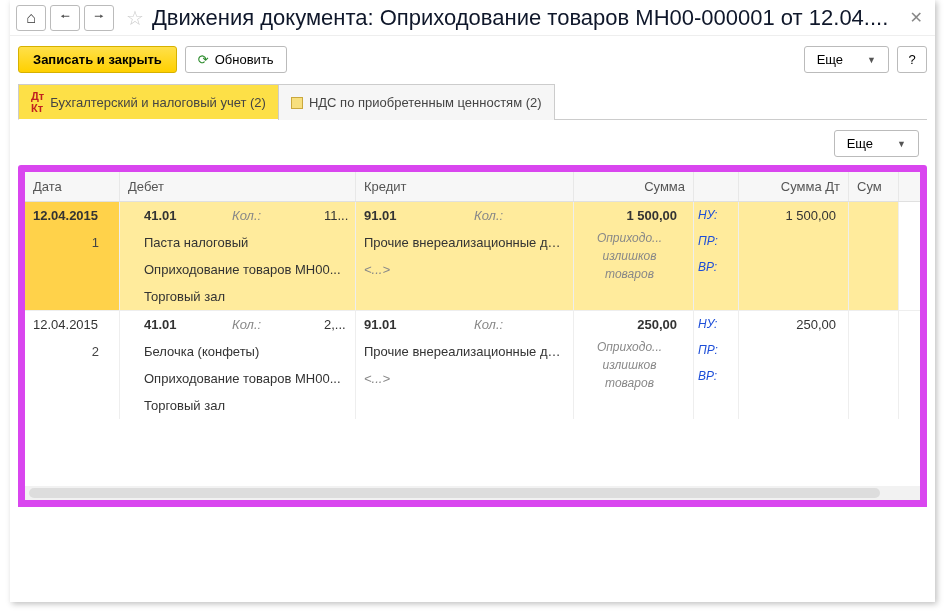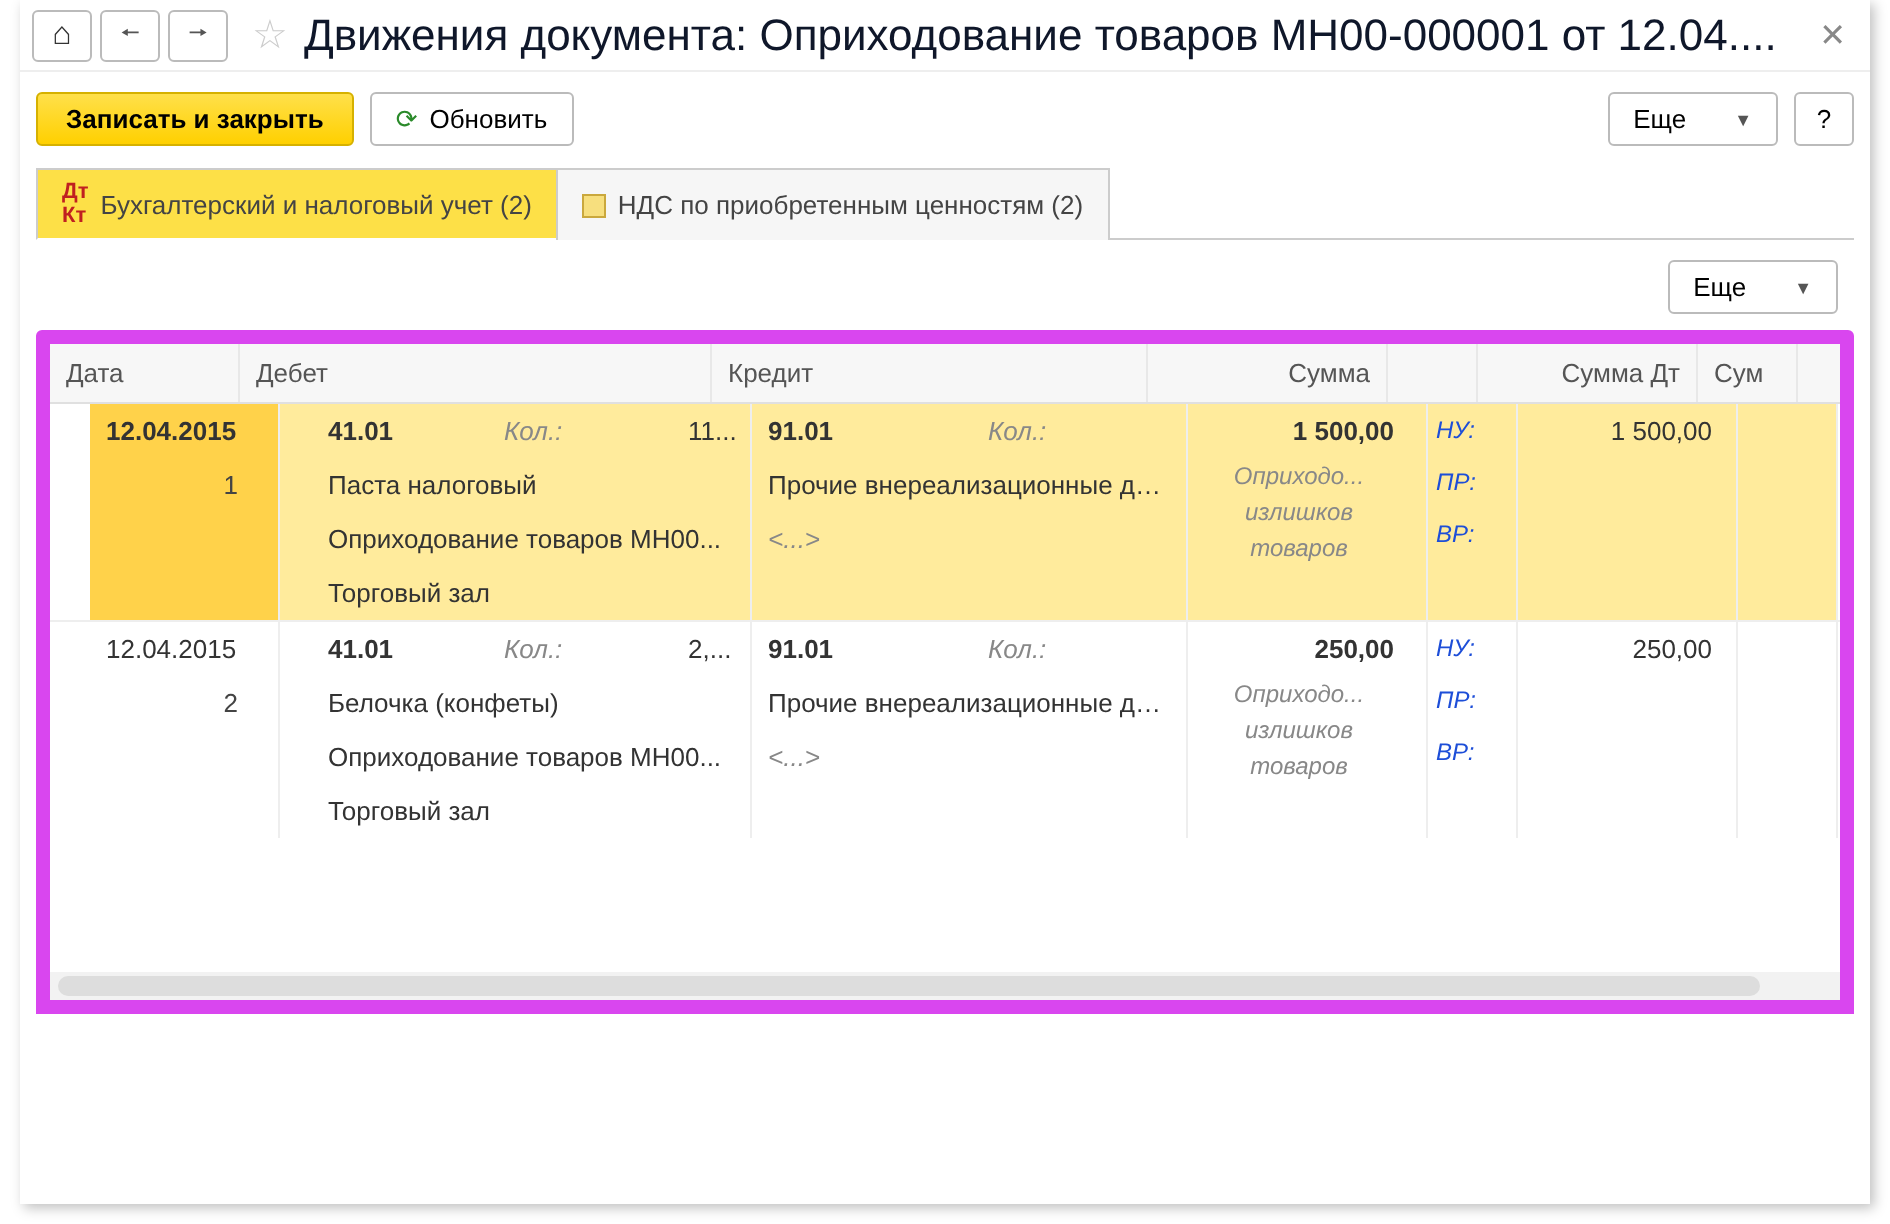--- a/index.html
+++ b/index.html
@@ -66,21 +66,21 @@
   
   .inner-toolbar { display:flex; padding:10px 8px 8px 8px; margin:0 8px; }
 
   
   .grid { margin:0 8px; border:7px solid #d946ef; border-radius:3px 3px 0 0; overflow:hidden; height:342px; position:relative; }
   .gh { display:flex; background:#f7f7f7; border-bottom:1px solid #e0e0e0; font-weight:normal; color:#555; }
   .gh > div { padding:7px 8px; border-right:1px solid #e8e8e8; }
   .c-date{width:95px;} .c-deb{width:236px;} .c-cred{width:218px;} .c-sum{width:120px; text-align:right; padding-right:20px;}
   .c-tag{width:45px;} .c-sumdt{width:110px; text-align:right;} .c-sum2{width:50px;}
 
-  .row { display:flex;margin-left:20px; }
+  .row { display:flex; }
   .row.sel > .cell { background:#ffeb9c; }
   .row.sel .c-date-cell { background:#ffd24a; }
   .cell { border-right:1px solid #eee; }
   .row:not(.sel) .cell { background:#fff; }
 
   .c-date-cell{width:95px;} .c-deb-cell{width:236px;padding-left:16px;} .c-cred-cell{width:218px;}
   .c-sum-cell{width:120px;} .c-tag-cell{width:45px;} .c-sumdt-cell{width:110px;} .c-sum2-cell{width:50px;}
 
   .sub { padding:6px 8px; white-space:nowrap; overflow:hidden; text-overflow:ellipsis; }
   .sub.it { font-style:italic; color:#888; }

